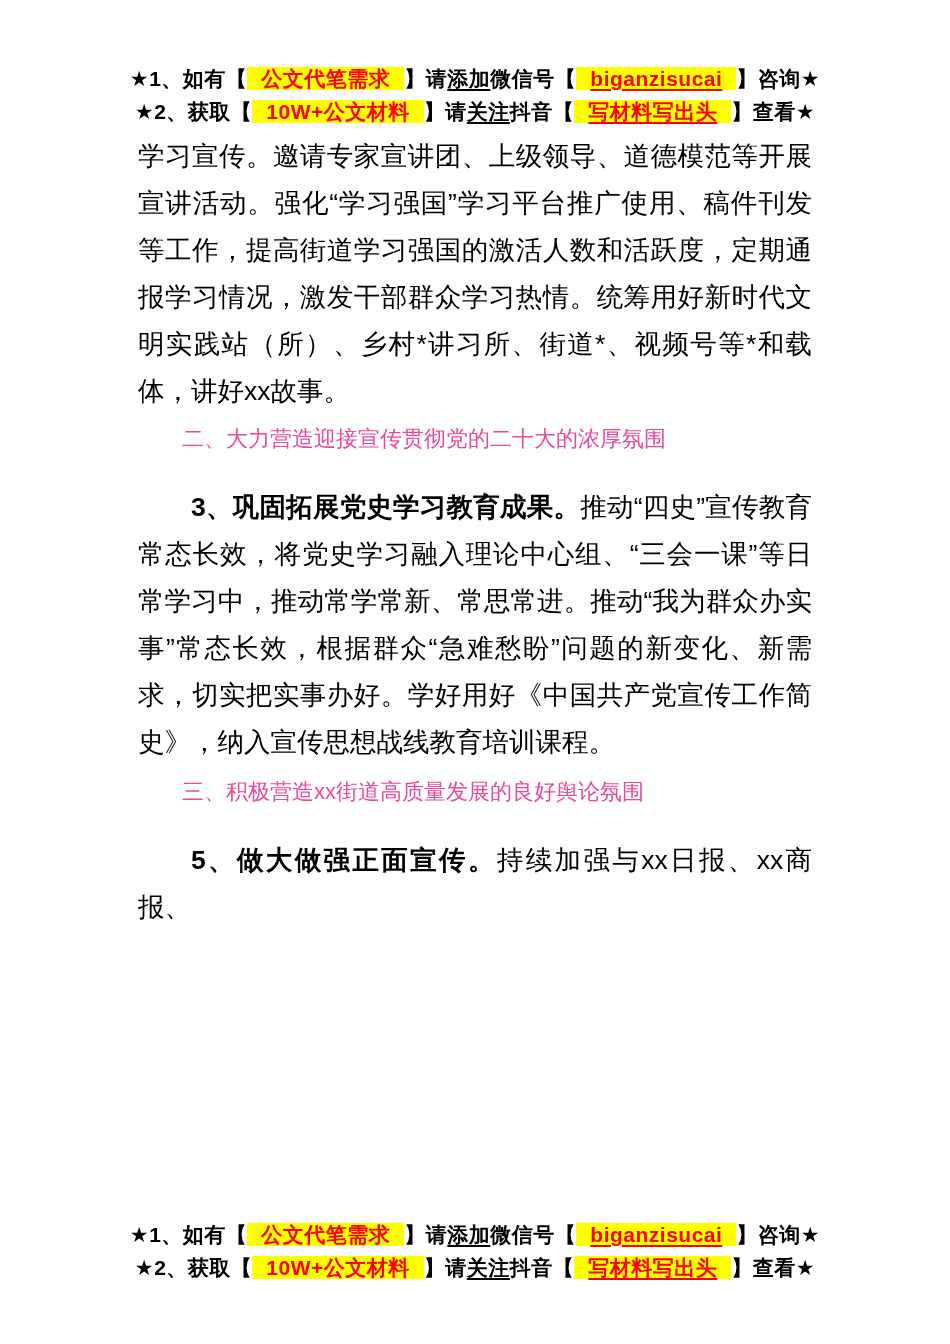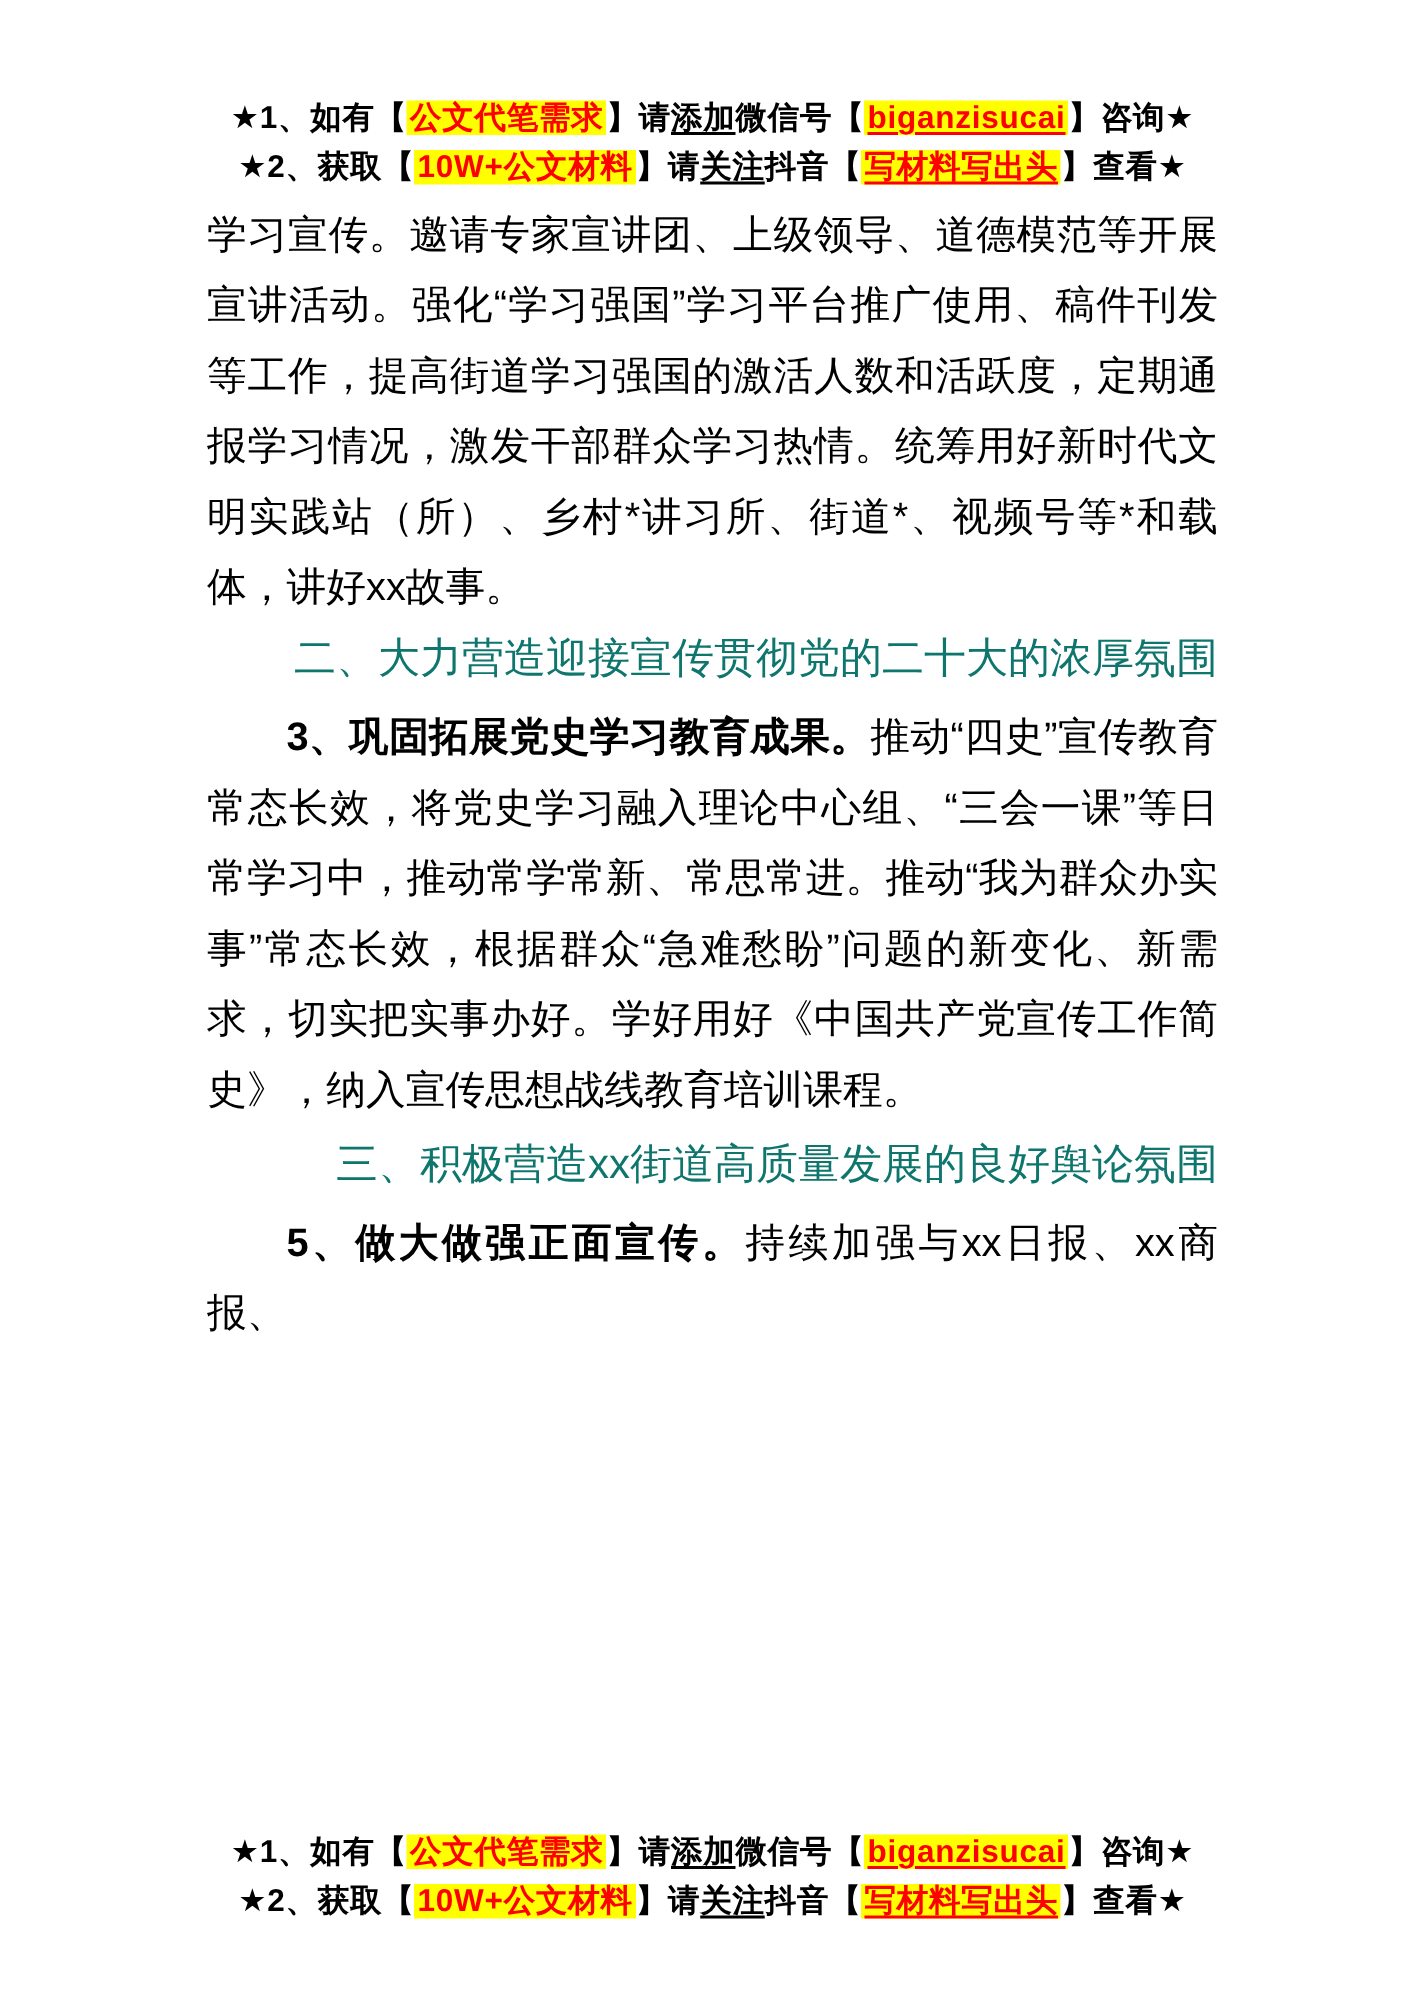--- a/index.html
+++ b/index.html
@@ -26,46 +26,46 @@
   }
   .note.header { padding-top: 62px; }
   .note.footer {
     position: absolute;
     left: 0; right: 0;
     bottom: 60px;
   }
   .hl {
     color: #ff0000;
     background: #ffff00;
-    padding: 0 2px;
+    padding: 0 14px;
   }
   .u {
     text-decoration: underline;
     text-decoration-thickness: 2px;
     text-underline-offset: 3px;
   }
   
   .content {
     width: 674px;
     margin: 0 auto;
     font-size: 26.5px;
     line-height: 47px;
     text-align: justify;
     text-justify: inter-character;
   }
   .content p { margin: 0; }
   .para { text-indent: 2em; margin-top: 18px; }
   .para.first { text-indent: 0; margin-top: 5px; }
-  .para.tight { margin-top: 6px; }
+  .para.tight { margin-top: 22px; }
   .heading {
-    color: #0f766e;
+    color: #ec4899;
     text-indent: 2em;
     margin-top: 15px;
-    font-size: 28px;
-    text-align: right;
+    font-size: 22px;
+    text-align: left;
   }
   .heading.h3 { margin-top: 2px; }
   .lead { font-weight: 700; }
 </style>
 </head>
 <body>
 
 <div class="page">
 
   <div class="note header">

